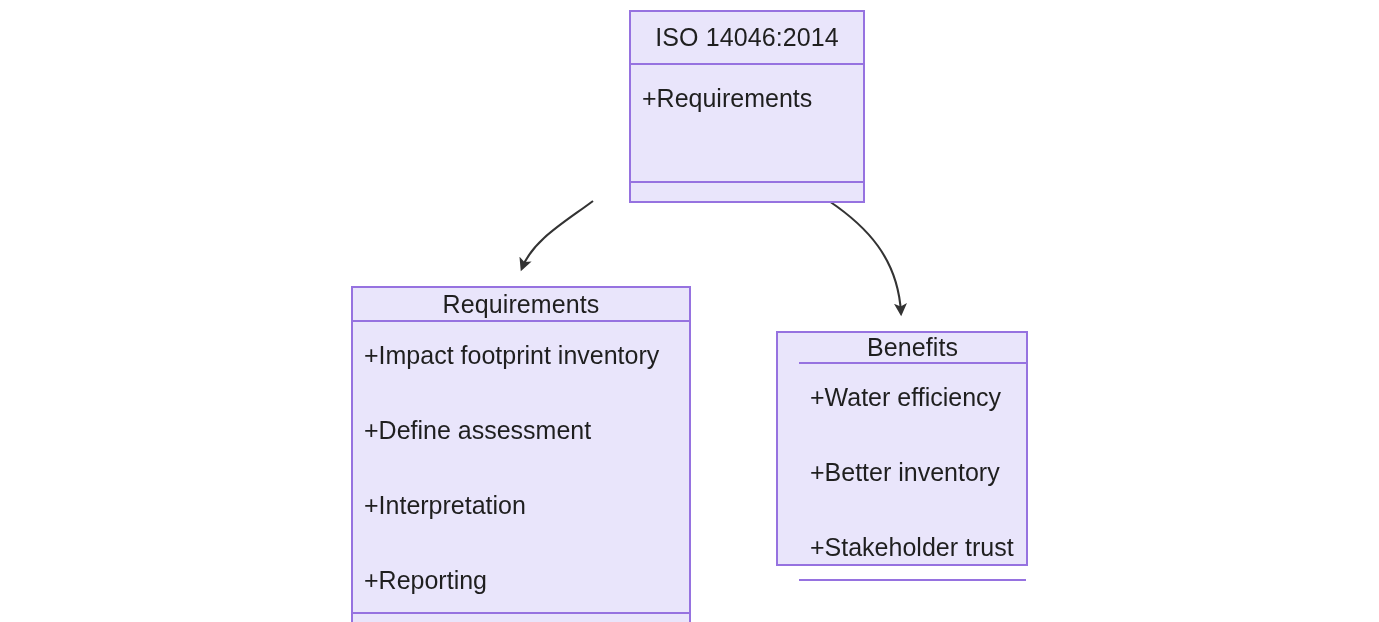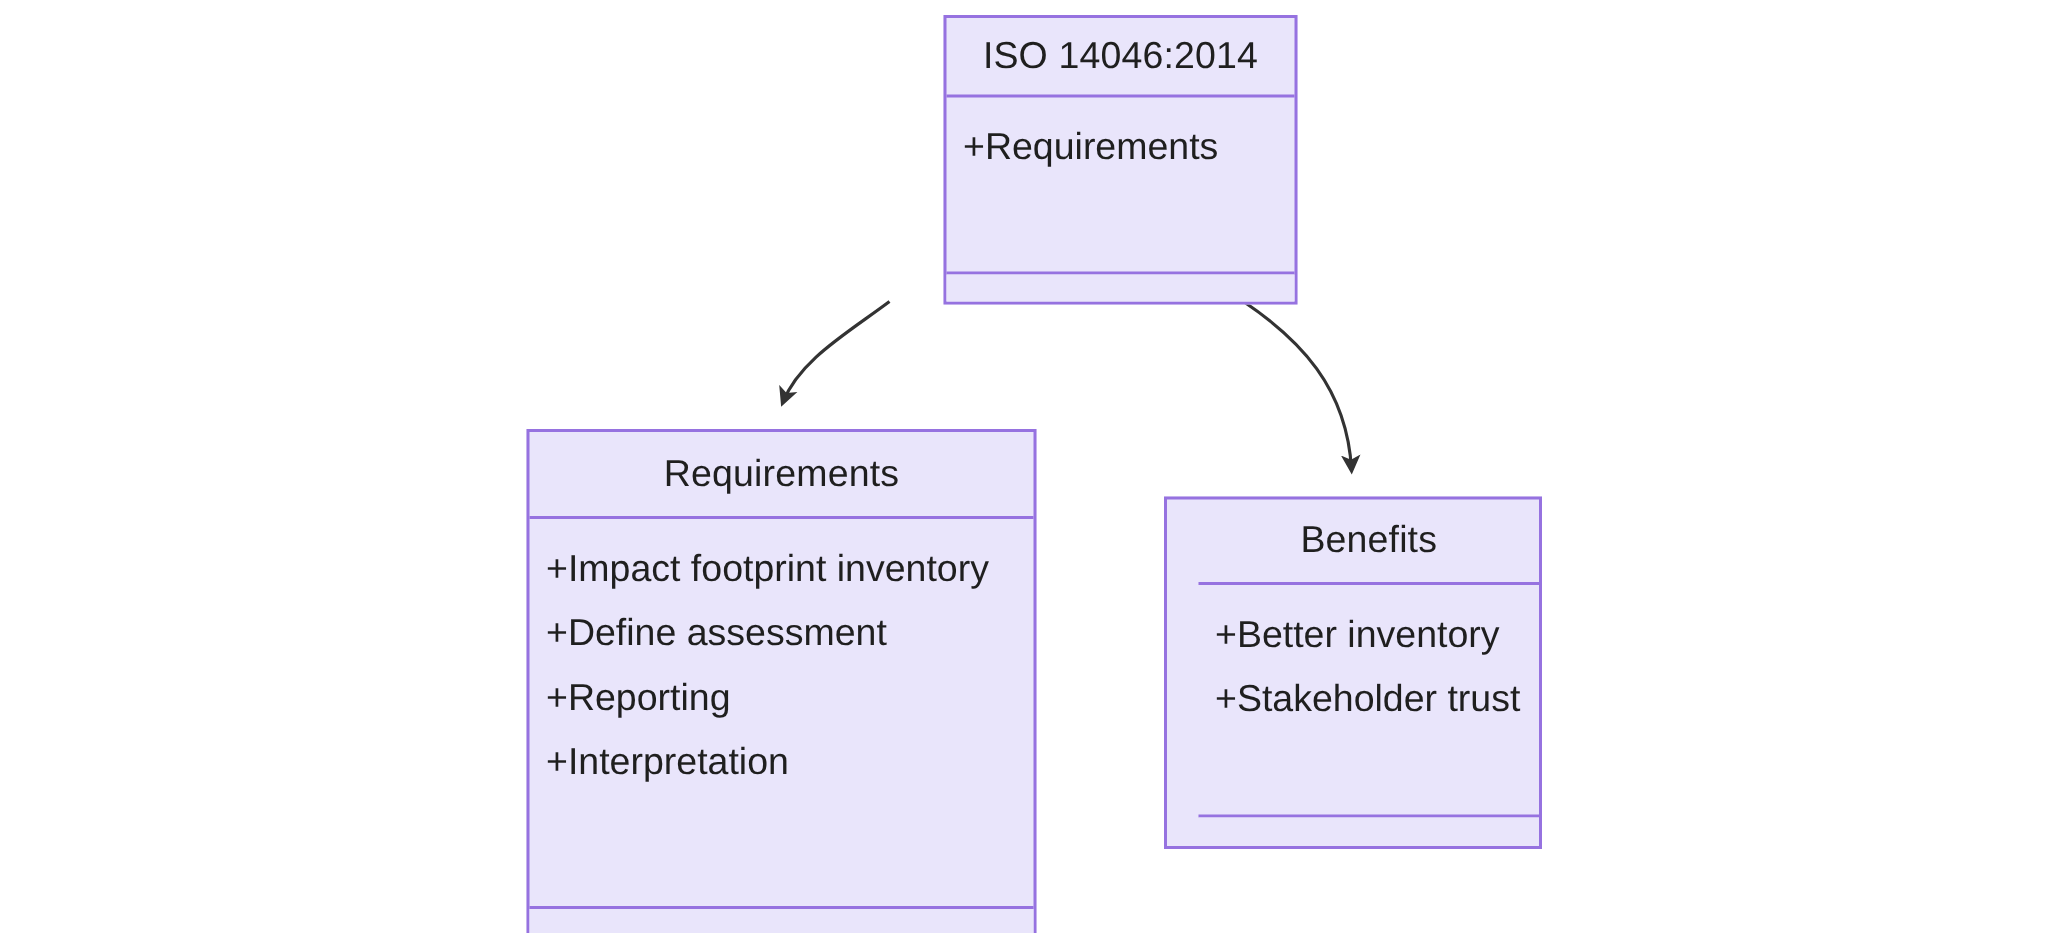--- a/index.html
+++ b/index.html
@@ -44,20 +44,21 @@
   }
   .uml-attrs {
     box-sizing: border-box;
     width: 100%;
     flex: 1 1 auto;
     border-bottom: 2px solid #9672E0;
     padding: 12px 11px 10px 11px;
     display: flex;
     flex-direction: column;
     justify-content: flex-start;
+    gap: 32px;
   }
   .uml-attr {
     color: #1f1f1f;
     font-size: 25px;
     line-height: 1.72;
     white-space: nowrap;
     text-align: left;
   }
   .uml-methods {
     box-sizing: border-box;
@@ -126,28 +127,29 @@
       <div class="uml-attr">+Requirements</div>
     </div>
     <div class="uml-methods"></div>
   </div>
 
   <div class="uml-class" id="class-requirements">
     <div class="uml-title">Requirements</div>
     <div class="uml-attrs">
       <div class="uml-attr">+Impact footprint inventory</div>
       <div class="uml-attr">+Define assessment</div>
+      <div class="uml-attr">+Interpretation</div>
       <div class="uml-attr">+Reporting</div>
-      <div class="uml-attr">+Interpretation</div>
     </div>
     <div class="uml-methods"></div>
   </div>
 
   <div class="uml-class" id="class-benefits">
     <div class="uml-title">Benefits</div>
     <div class="uml-attrs">
+      <div class="uml-attr">+Water efficiency</div>
       <div class="uml-attr">+Better inventory</div>
       <div class="uml-attr">+Stakeholder trust</div>
     </div>
     <div class="uml-methods"></div>
   </div>
 
 </div>
 
 </body></html>

